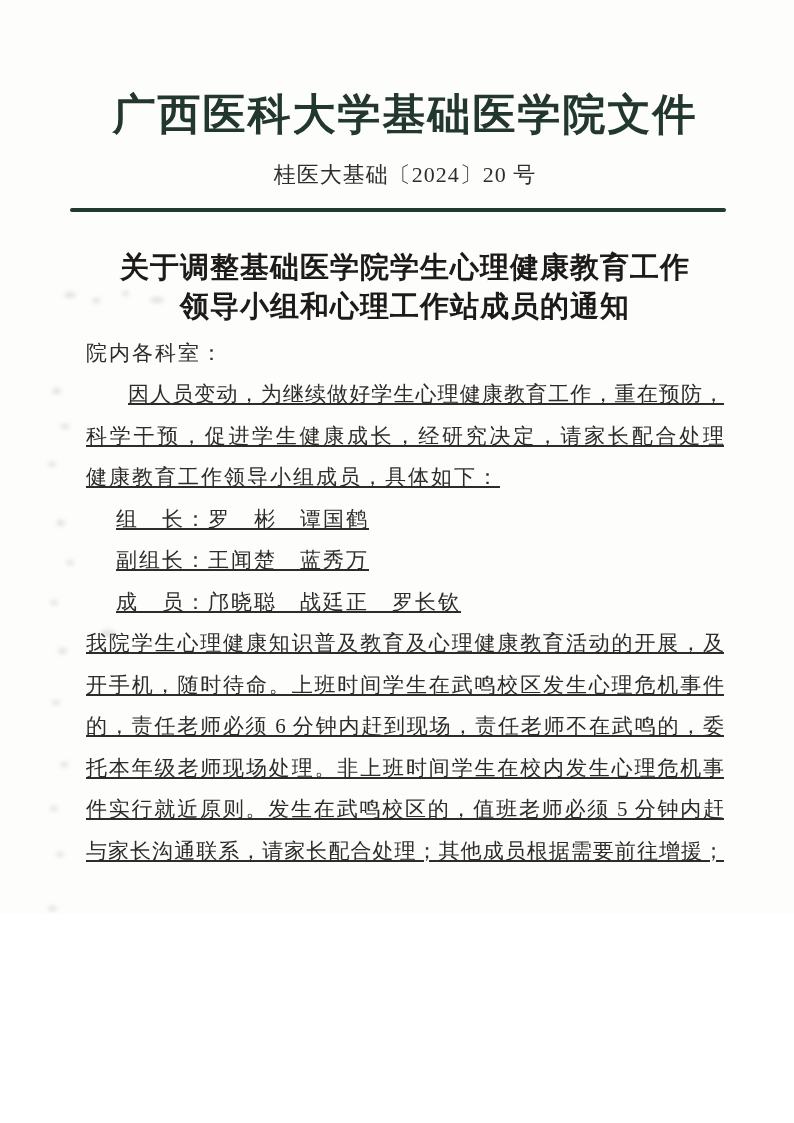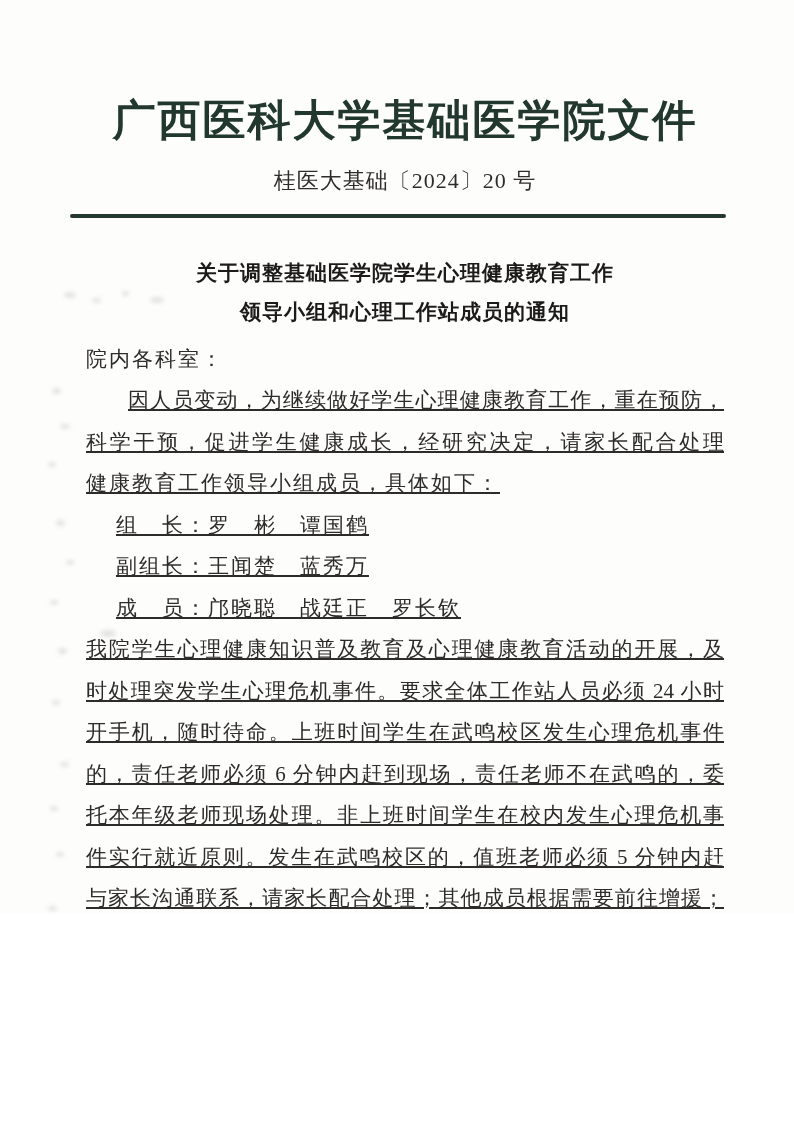--- a/index.html
+++ b/index.html
@@ -2,21 +2,21 @@
 <html><head>
 <meta charset="utf-8">
 <style>
   html,body { margin:0; padding:0; background:#ffffff; }
   .page {
     position:relative;
     width:794px; height:914px;
     background:#fdfdfb;
     overflow:hidden;
     box-sizing:border-box;
-    padding:8px 70px 0 86px;
+    padding:2px 70px 0 86px;
     font-family:"Liberation Serif","DejaVu Serif",serif;
     color:#2e2c29;
   }
   .header-title {
     margin-top:84px;
     text-align:center;
     font-family:"Liberation Sans","DejaVu Sans",sans-serif;
     font-weight:bold;
     font-size:43px;
     line-height:56px;
@@ -36,21 +36,21 @@
     position:relative;
     left:-16px;
     width:656px;
     height:4px;
     background:#24392e;
     border-radius:3px;
   }
   .notice-title {
     margin:36px 0 0 0;
     text-align:center;
-    font-size:21px;
+    font-size:29px;
     font-weight:bold;
     line-height:39px;
     letter-spacing:1px;
     color:#1c1b19;
   }
   .salutation {
     margin-top:12px;
     font-size:21px;
     line-height:30px;
     letter-spacing:2px;
@@ -121,21 +121,20 @@
   <div class="bodytext">
     <div class="line jline indent">因人员变动，为继续做好学生心理健康教育工作，重在预防，</div>
     <div class="line jline">科学干预，促进学生健康成长，经研究决定，请家长配合处理</div>
     <div class="line">健康教育工作领导小组成员，具体如下：</div>
 
     <div class="line member">组　长：罗　彬　谭国鹤</div>
     <div class="line member">副组长：王闻楚　蓝秀万</div>
     <div class="line member">成　员：邝晓聪　战廷正　罗长钦</div>
 
     <div class="line jline">我院学生心理健康知识普及教育及心理健康教育活动的开展，及</div>
-    <div class="line jline">时处理突发学生心理危机事件。要求全体工作站人员必须 24 小时</div>
     <div class="line jline">开手机，随时待命。上班时间学生在武鸣校区发生心理危机事件</div>
     <div class="line jline">的，责任老师必须 6 分钟内赶到现场，责任老师不在武鸣的，委</div>
     <div class="line jline">托本年级老师现场处理。非上班时间学生在校内发生心理危机事</div>
     <div class="line jline">件实行就近原则。发生在武鸣校区的，值班老师必须 5 分钟内赶</div>
     <div class="line jline">与家长沟通联系，请家长配合处理；其他成员根据需要前往增援；</div>
   </div>
 
   <div class="page-number">-1-</div>
 
 </div>

